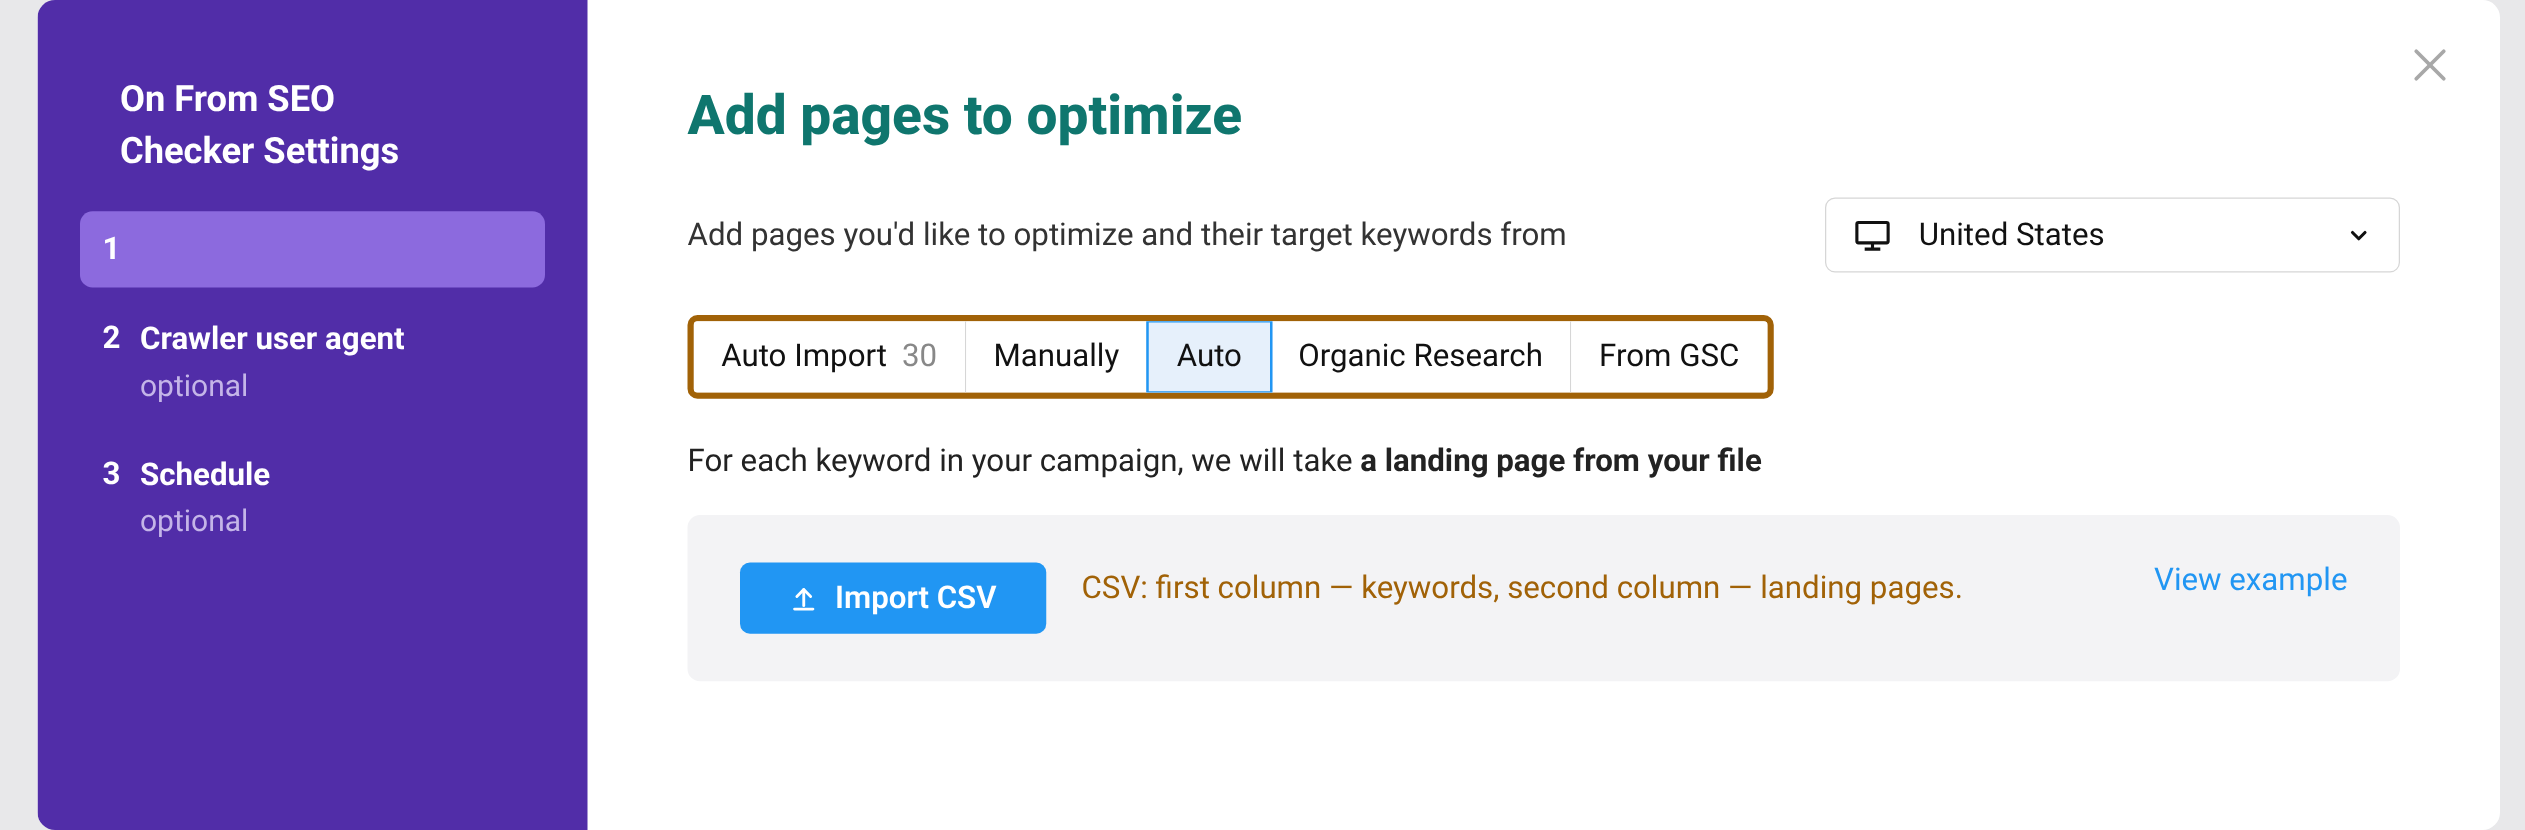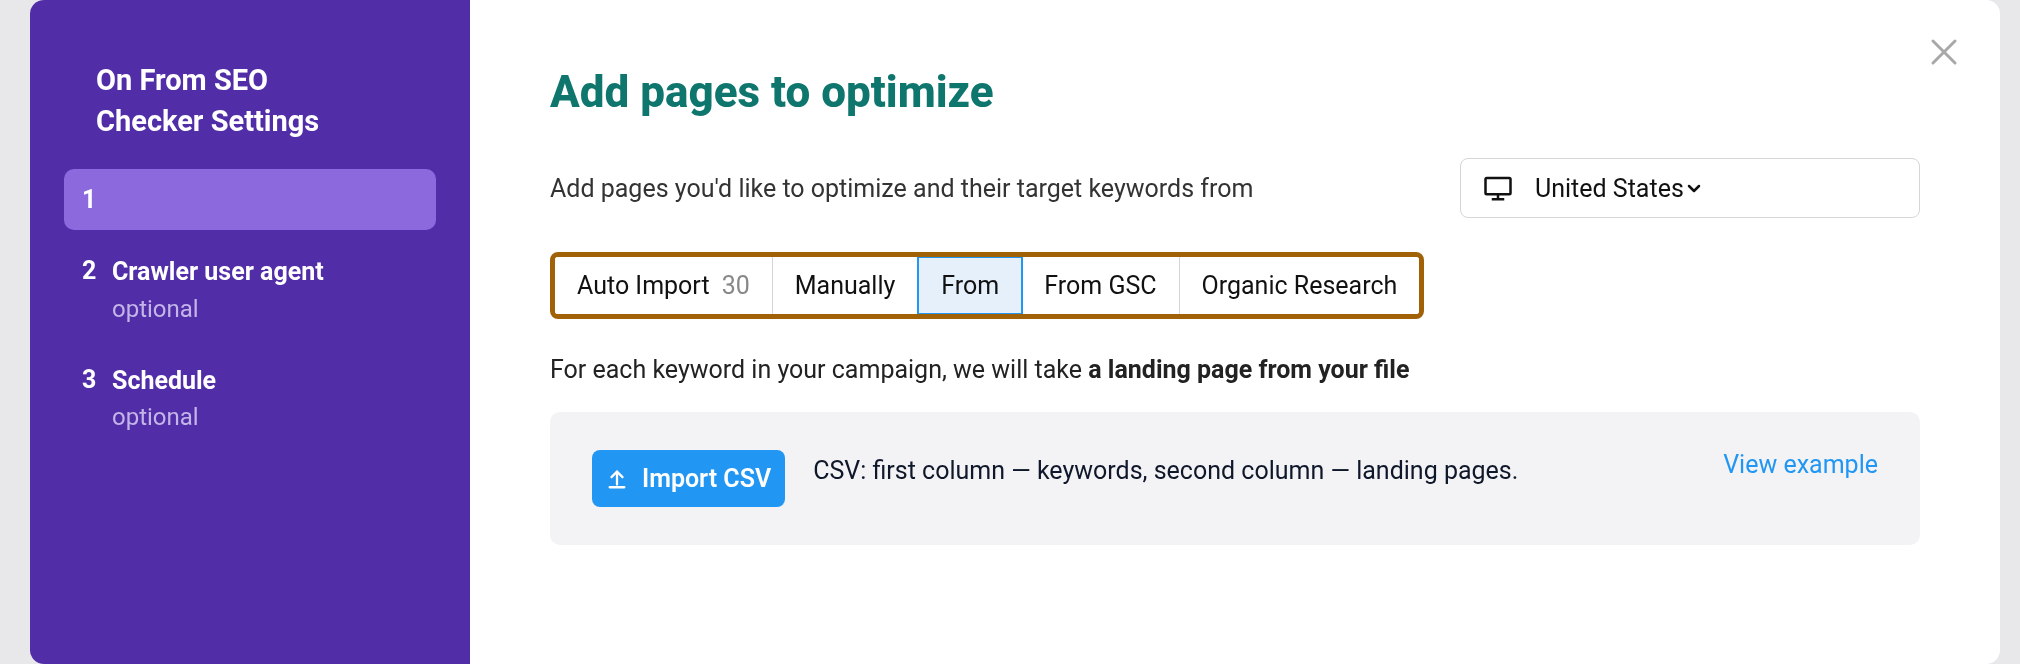--- a/index.html
+++ b/index.html
@@ -129,20 +129,21 @@
     }
 
     .country-select {
       display: flex;
       align-items: center;
       border: 1.5px solid #d6d6d6;
       border-radius: 8px;
       padding: 14px 22px;
       width: 460px;
       cursor: pointer;
+      justify-content: space-between;
     }
 
     .country-select-left {
       display: flex;
       align-items: center;
       gap: 22px;
     }
 
     .country-select-label {
       font-size: 25px;
@@ -203,41 +204,41 @@
       display: flex;
       align-items: flex-start;
       gap: 28px;
     }
 
     .import-button {
       background: #2196F3;
       color: #ffffff;
       border: none;
       border-radius: 8px;
-      padding: 14px 14px;
+      padding: 14px 40px;
       font-size: 25px;
       font-weight: 600;
       display: flex;
       align-items: center;
       gap: 14px;
       cursor: pointer;
       flex-shrink: 0;
     }
 
     .import-desc-wrap {
       display: flex;
       align-items: flex-start;
       justify-content: space-between;
       flex: 1;
       gap: 40px;
     }
 
     .import-desc {
       font-size: 25px;
-      color: #0f172a;
+      color: #a16207;
       line-height: 1.7;
       flex: 1;
     }
 
     .view-example {
       color: #2196F3;
       font-size: 25px;
       text-decoration: none;
       cursor: pointer;
       white-space: nowrap;
@@ -314,27 +315,27 @@
 
     <div class="tabs-row">
       <div class="tab">
         <span>Auto Import</span>
         <span class="tab-count">30</span>
       </div>
       <div class="tab">
         <span>Manually</span>
       </div>
       <div class="tab active">
-        <span>From</span>
+        <span>Auto</span>
+      </div>
+      <div class="tab">
+        <span>Organic Research</span>
       </div>
       <div class="tab">
         <span>From GSC</span>
-      </div>
-      <div class="tab">
-        <span>Organic Research</span>
       </div>
     </div>
 
     <p class="keyword-desc">
       <span>For each keyword in your campaign, we will take </span><span class="bold">a landing page from your file</span>
     </p>
 
     <div class="import-panel">
       <button class="import-button">
         <svg width="22" height="22" viewBox="0 0 24 24" fill="none" stroke="#ffffff" stroke-width="2.5" stroke-linecap="round" stroke-linejoin="round">

